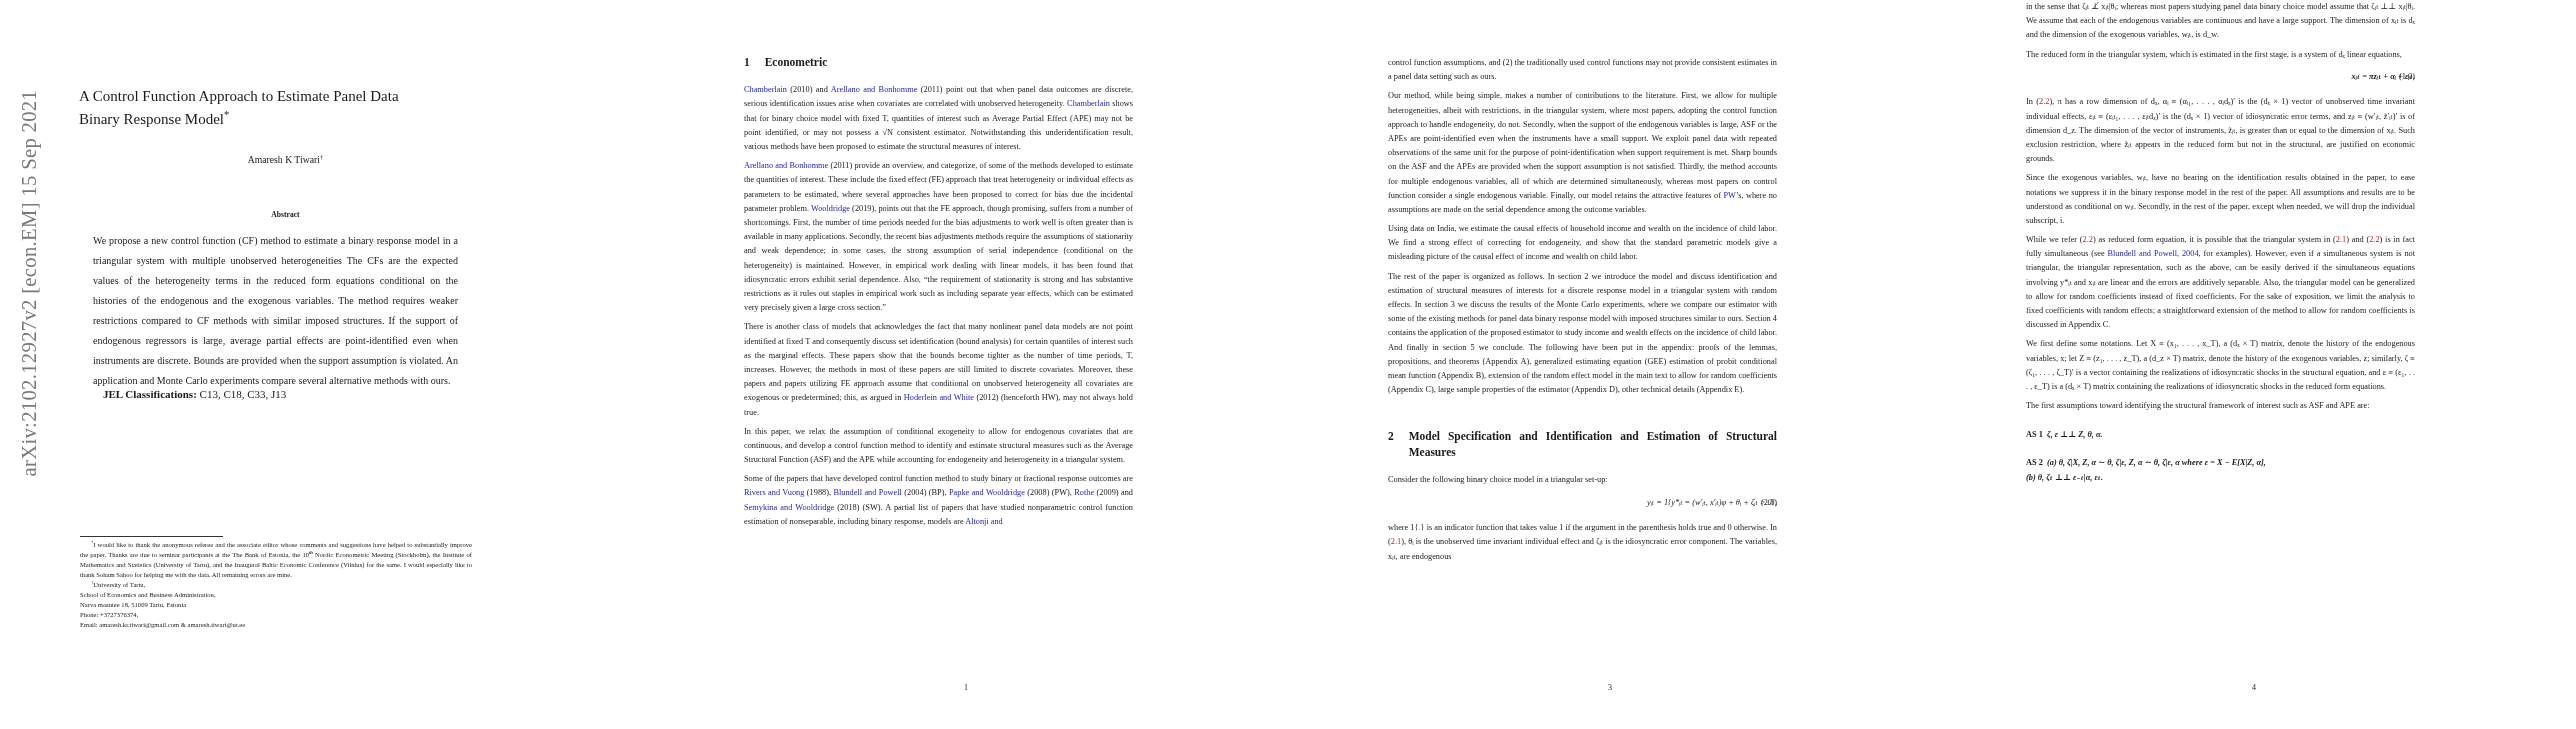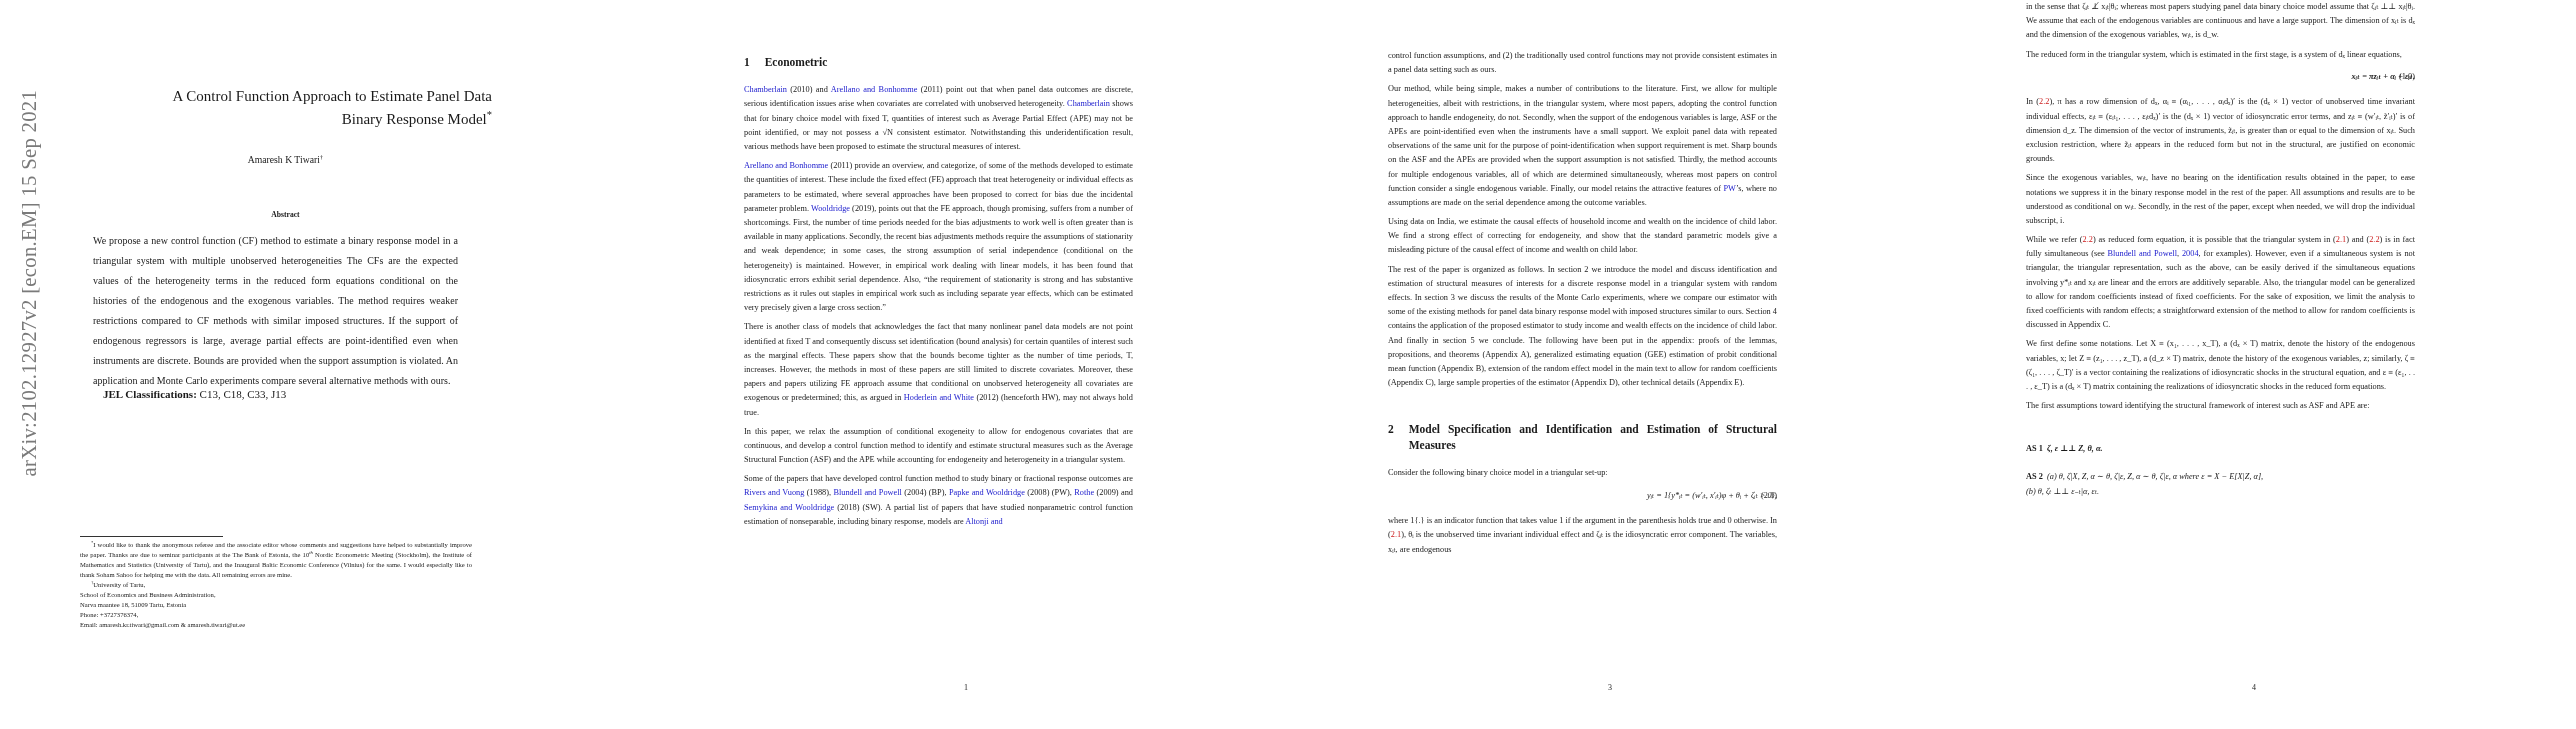--- a/index.html
+++ b/index.html
@@ -1,35 +1,35 @@
 <!DOCTYPE html>
 <html style="font-size:9.7px"><head>
 <meta charset="utf-8">
 <style>
   html, body { margin:0; padding:0; background:#ffffff; }
   body { width:2576px; height:729px; overflow:hidden; position:relative;
          font-family:"Liberation Serif","DejaVu Serif",serif; color:#1a1a1a; }
   .page { position:absolute; top:0; width:644px; height:729px; background:#fff; }
   .p1 { left:0; } .p2 { left:644px; } .p3 { left:1288px; } .p4 { left:1932px; }
   .col { position:absolute; left:94px; width:389px; font-size:8.3px; line-height:14.2px; text-align:justify; }
-  .p2 .col, .p3 .col, .p4 .col { left:100px; top:49px; }
+  .p2 .col, .p3 .col, .p4 .col { left:100px; top:56px; }
   .para { margin:0 0 4.9px 0; }
   .link { color:#1a1acc; }
   .red { color:#cc1a1a; }
-  .it { font-style:italic; }
+  .it { font-style:italic;font-weight:bold; }
   .b { font-weight:bold; }
   .sec { font-weight:bold; font-size:11.5px; margin:4.9px 0 13.4px 0; line-height:16px; display:flex; }
   .sec .num { width:20.7px; flex:none; }
   .eq { display:flex; justify-content:flex-end; position:relative; margin:8.5px 0 11px 0; font-style:italic; }
   .eq .lbl { position:absolute; right:0; font-style:normal; }
   .pnum { position:absolute; top:683px; width:644px; text-align:center; font-size:8px; }
   
   .arxiv { position:absolute; left:-92px; top:343px; transform:rotate(-90deg); width:243px; height:24px;
            font-family:"Liberation Serif",serif; font-size:20.7px; color:#7a7a7a; letter-spacing:0.3px; white-space:nowrap; text-align:left; }
-  .title { position:absolute; left:79px; top:85px; width:413px; text-align:right; font-size:15px; line-height:23px; }
+  .title { position:absolute; left:79px; top:85px; width:413px; text-align:left; font-size:15px; line-height:23px; }
   .author { position:absolute; left:79px; top:154px; width:413px; text-align:center; font-size:9.7px; }
   .abs-h { position:absolute; left:79px; top:210px; width:413px; text-align:center; font-size:7.6px; font-weight:bold; }
   .abs { position:absolute; left:93px; top:231px; width:365px; font-size:10px; line-height:20px; text-align:justify; }
   .kw { position:absolute; left:103px; top:337px; width:365px; font-size:7.5px; line-height:12px; }
   .jel { position:absolute; left:103px; top:388px; width:365px; font-size:11px; }
   .fnrule { position:absolute; left:80px; top:536px; width:143px; border-top:0.9px solid #333; }
   .fn { position:absolute; left:80px; top:540px; width:392px; font-size:6.6px; line-height:10px; text-align:justify; }
   .fn p { margin:0; }
   .ind { text-indent:11px; }
   sup { font-size:70%; line-height:0; }
@@ -140,21 +140,21 @@
     </div>
     <p class="para">
       <span>In (</span><span class="red">2.2</span><span>), π has a row dimension of dₓ, αᵢ ≡ (αᵢ₁, . . . , αᵢdₓ)′ is the (dₓ × 1) vector of unobserved time invariant individual effects, εᵢₜ ≡ (εᵢₜ₁, . . . , εᵢₜdₓ)′ is the (dₓ × 1) vector of idiosyncratic error terms, and zᵢₜ ≡ (w′ᵢₜ, z̃′ᵢₜ)′ is of dimension d_z. The dimension of the vector of instruments, z̃ᵢₜ, is greater than or equal to the dimension of xᵢₜ. Such exclusion restriction, where z̃ᵢₜ appears in the reduced form but not in the structural, are justified on economic grounds.</span>
     </p>
     <p class="para">Since the exogenous variables, wᵢₜ, have no bearing on the identification results obtained in the paper, to ease notations we suppress it in the binary response model in the rest of the paper. All assumptions and results are to be understood as conditional on wᵢₜ. Secondly, in the rest of the paper, except when needed, we will drop the individual subscript, i.</p>
     <p class="para">
       <span>While we refer (</span><span class="red">2.2</span><span>) as reduced form equation, it is possible that the triangular system in (</span><span class="red">2.1</span><span>) and (</span><span class="red">2.2</span><span>) is in fact fully simultaneous (see </span><span class="link">Blundell and Powell</span><span>, </span><span class="link">2004</span><span>, for examples). However, even if a simultaneous system is not triangular, the triangular representation, such as the above, can be easily derived if the simultaneous equations involving y*ᵢₜ and xᵢₜ are linear and the errors are additively separable. Also, the triangular model can be generalized to allow for random coefficients instead of fixed coefficients. For the sake of exposition, we limit the analysis to fixed coefficients with random effects; a straightforward extension of the method to allow for random coefficients is discussed in Appendix C.</span>
     </p>
     <p class="para">We first define some notations. Let X ≡ (x₁, . . . , x_T), a (dₓ × T) matrix, denote the history of the endogenous variables, x; let Z ≡ (z₁, . . . , z_T), a (d_z × T) matrix, denote the history of the exogenous variables, z; similarly, ζ ≡ (ζ₁, . . . , ζ_T)′ is a vector containing the realizations of idiosyncratic shocks in the structural equation, and ε ≡ (ε₁, . . . , ε_T) is a (dₓ × T) matrix containing the realizations of idiosyncratic shocks in the reduced form equations.</p>
     <p class="para">The first assumptions toward identifying the structural framework of interest such as ASF and APE are:</p>
-    <p class="para" style="margin-top:29px;">
+    <p class="para" style="margin-top:15px;">
       <span class="b">AS 1</span>&nbsp;
       <span class="b it">ζ, ε ⊥⊥ Z, θ, α.</span>
     </p>
     <p class="para" style="margin-top:13.4px; margin-bottom:1.2px;">
       <span class="b">AS 2</span>&nbsp;
       <span class="it">(a) θ, ζ|X, Z, α ∼ θ, ζ|ε, Z, α ∼ θ, ζ|ε, α where ε = X − E[X|Z, α],</span>
     </p>
     <p class="para it">(b) θ, ζₜ ⊥⊥ ε₋ₜ|α, εₜ.</p>
   </div>
   <div class="pnum">4</div>

